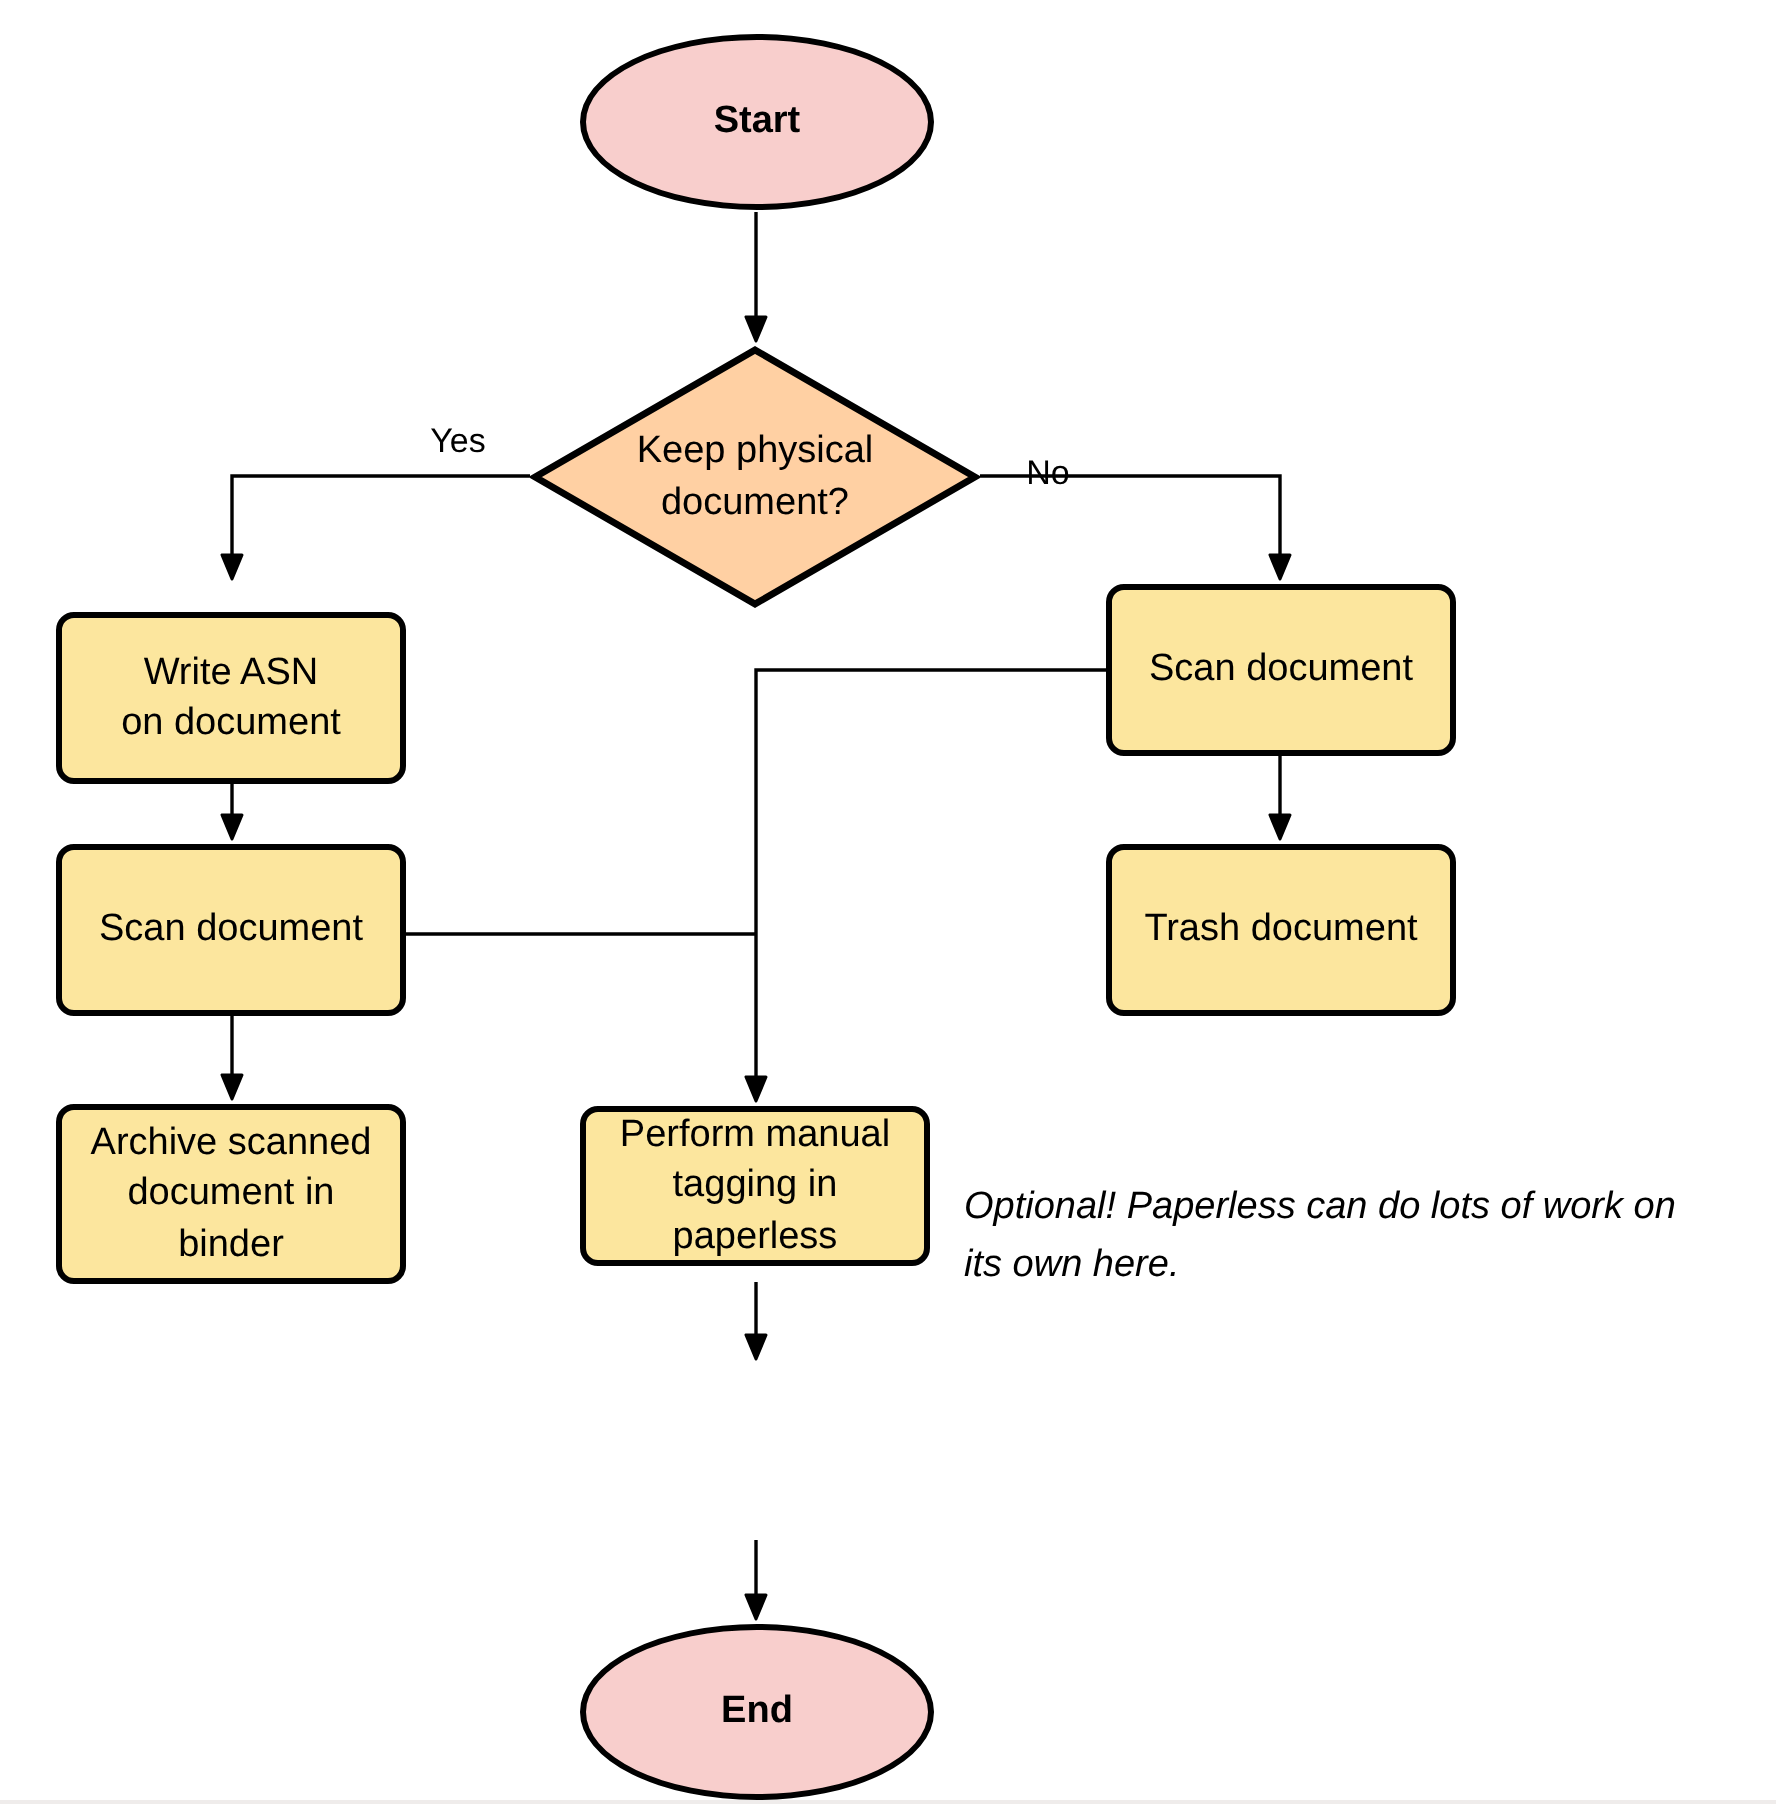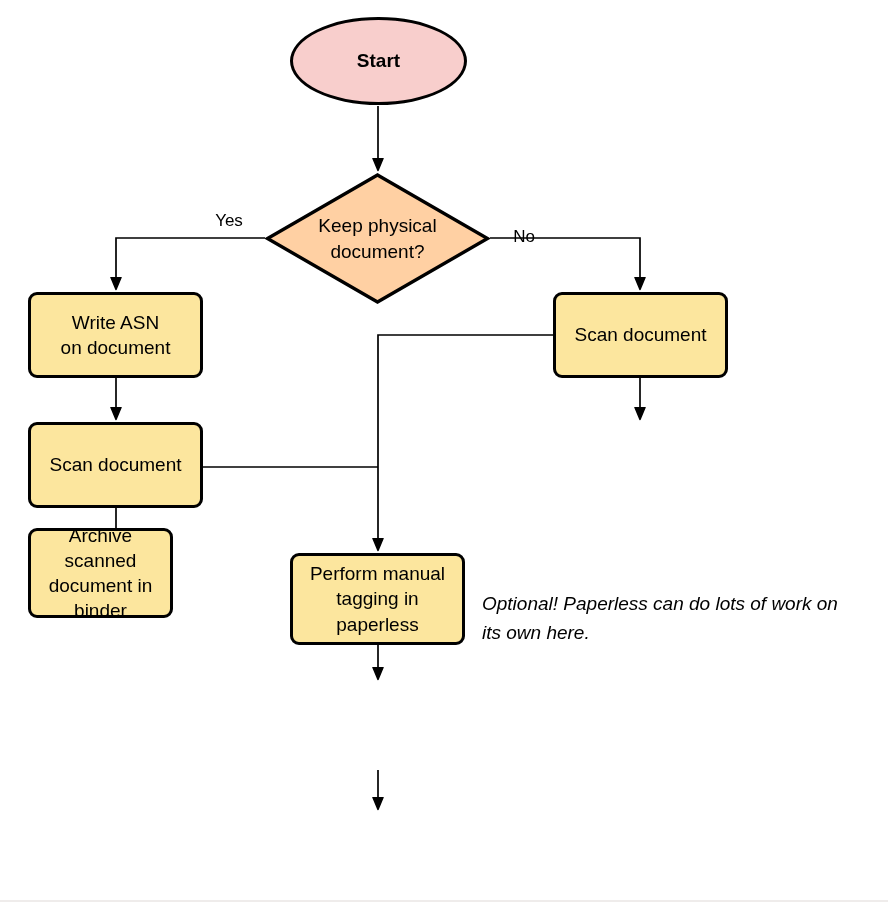--- a/index.html
+++ b/index.html
@@ -127,46 +127,52 @@
       <polygon points="112.5,2 222.5,65.5 112.5,129 2.5,65.5" fill="var(--decision-fill, #ffd0a3)" stroke="var(--stroke, #000000)" stroke-width="3.4"></polygon>
     </svg>
     <span class="node-label">Keep physical
 document?</span>
   </div>
 
   <div class="edge-label" style="left:205px; top:211px; width:48px">Yes</div>
 
   <div class="edge-label" style="left:500px; top:227px; width:48px">No</div>
 
-  <div class="node process" style="left:28px; top:292px; width:175px; height:86px">
+  <div class="node process" style="left:28px; top:306px; width:175px; height:86px">
     <span class="node-label">Write ASN
 on document</span>
   </div>
 
   <div class="node process" style="left:28px; top:422px; width:175px; height:86px">
     <span class="node-label">Scan document</span>
   </div>
 
-  <div class="node process" style="left:28px; top:528px; width:145px; height:90px">
+  <div class="node process" style="left:28px; top:552px; width:175px; height:90px">
     <span class="node-label">Archive scanned
 document in
 binder</span>
   </div>
 
   <div class="node process" style="left:553px; top:292px; width:175px; height:86px">
     <span class="node-label">Scan document</span>
   </div>
 
+  <div class="node process" style="left:553px; top:422px; width:175px; height:86px">
+    <span class="node-label">Trash document</span>
+  </div>
 
-  <div class="node process" style="left:290px; top:553px; width:175px; height:92px">
+  <div class="node process" style="left:290px; top:553px; width:175px; height:80px">
     <span class="node-label">Perform manual
 tagging in
 paperless</span>
   </div>
 
   <div class="annotation">Optional! Paperless can do lots of work on
 its own here.</div>
 
 
+  <div class="node terminal" style="left:290px; top:812px; width:177px; height:88px">
+    <span class="node-label">End</span>
+  </div>
 
   <div class="bottom-line"></div>
 
 </div>
 
 </body></html>

